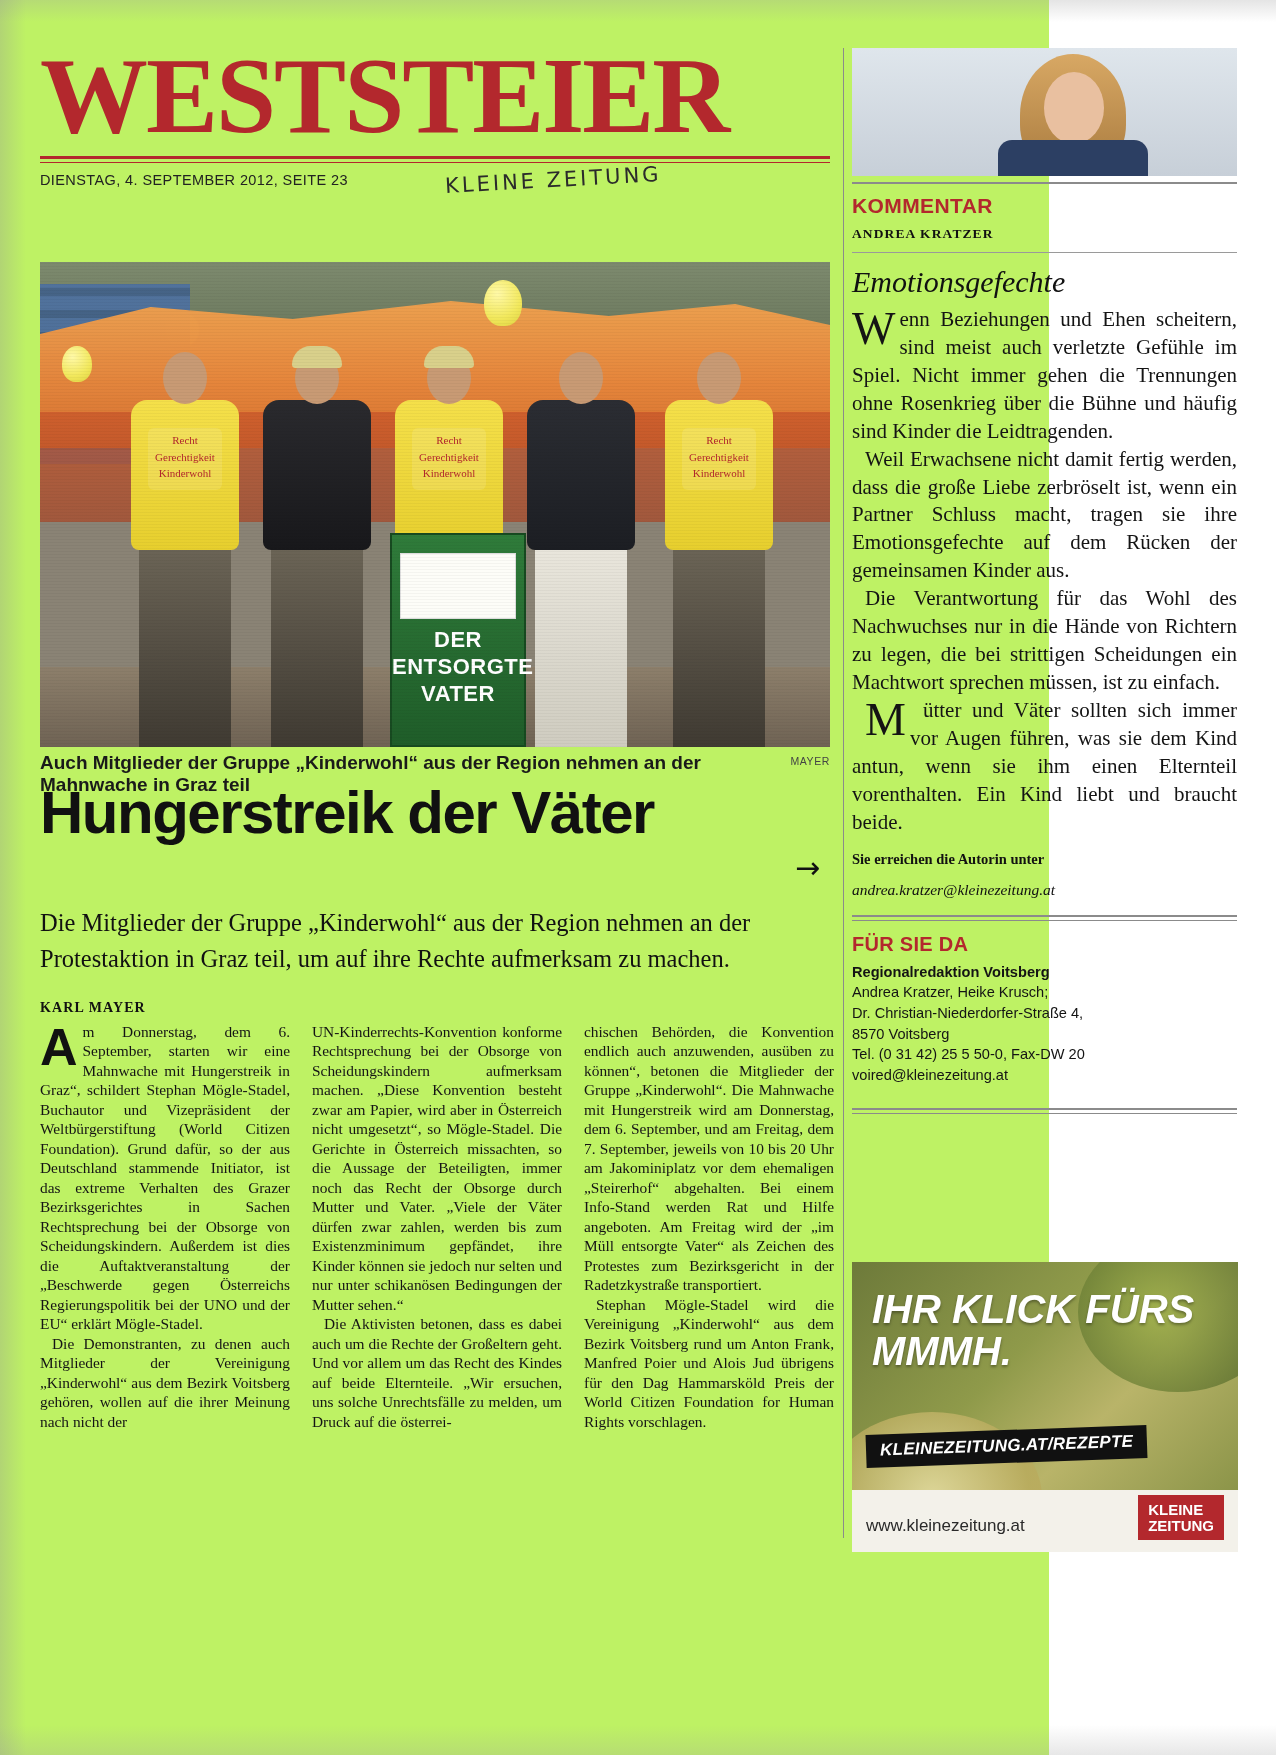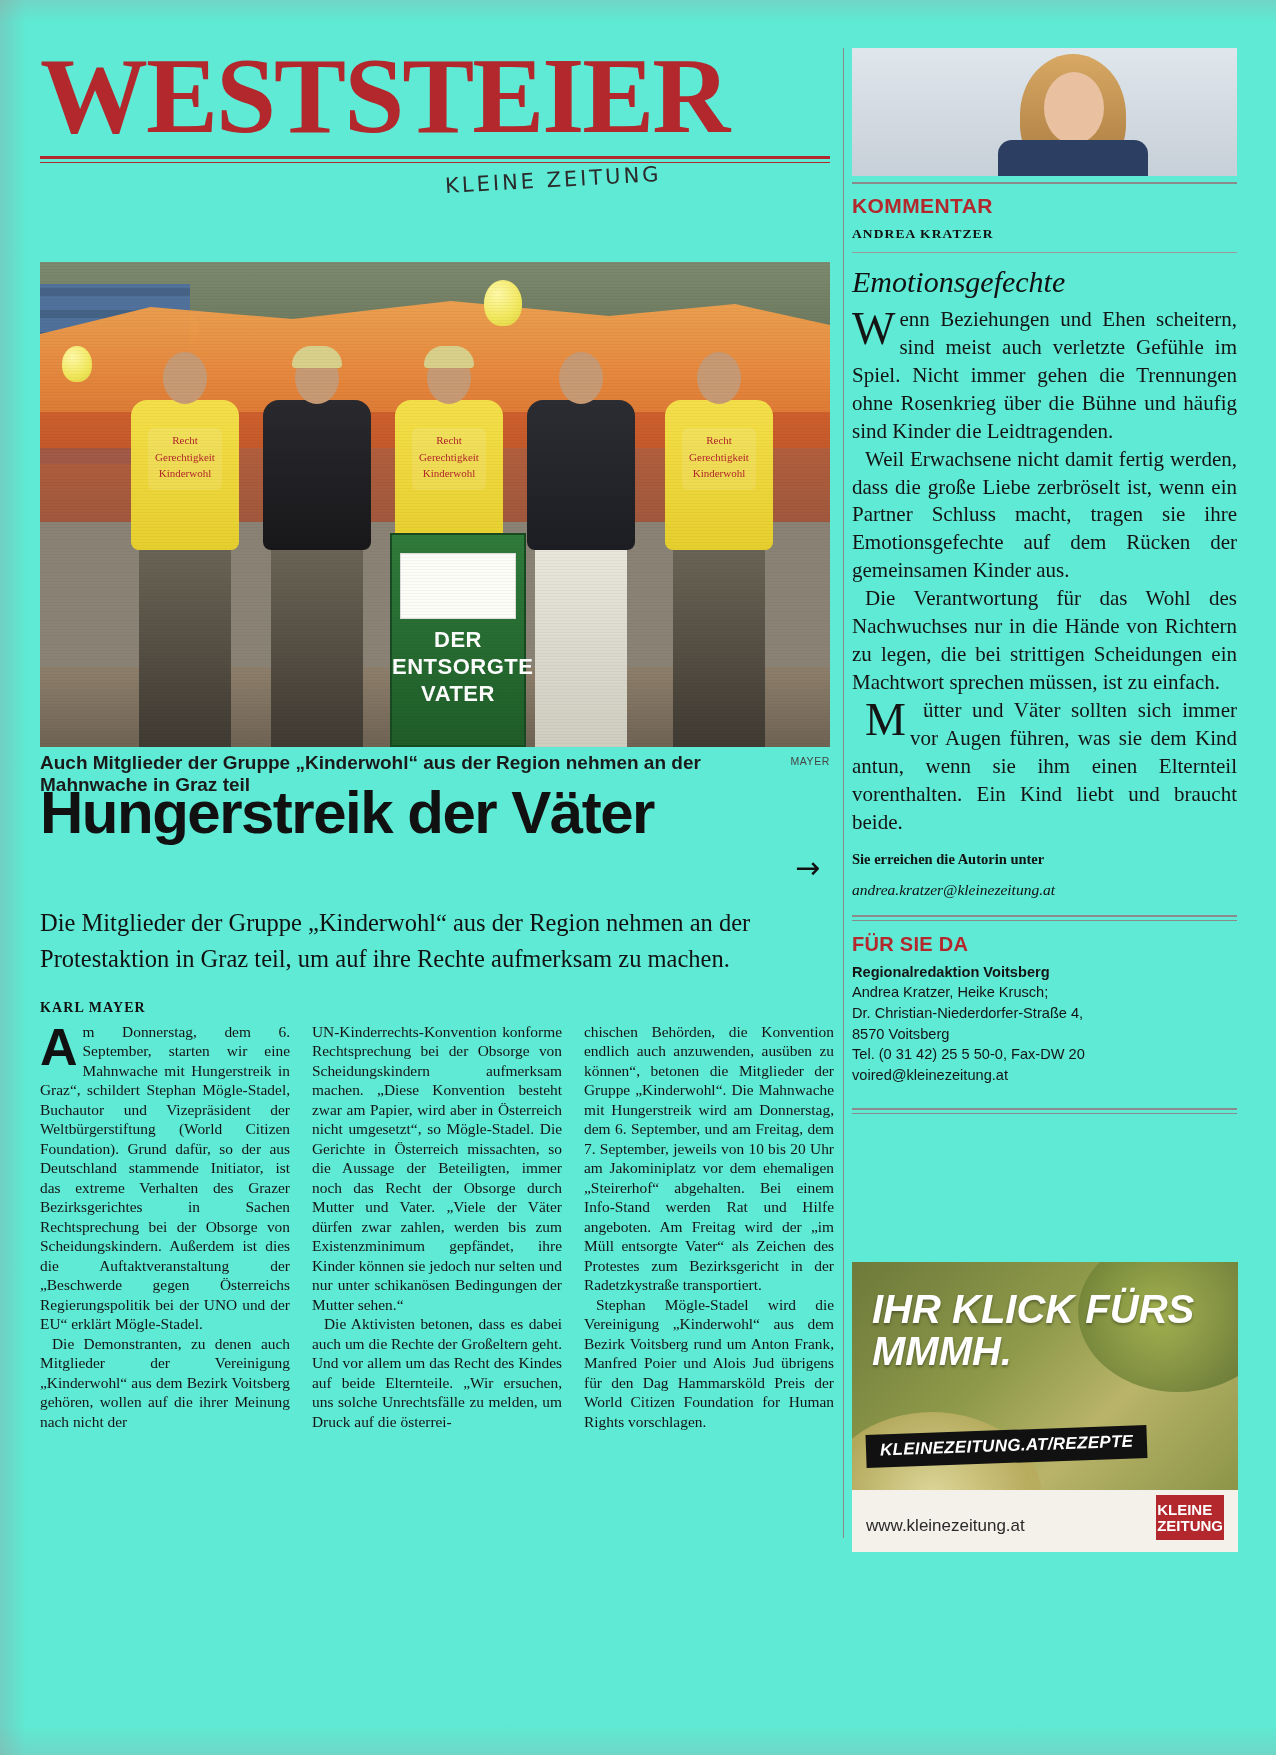--- a/index.html
+++ b/index.html
@@ -10,23 +10,23 @@
   body {
     width: 1276px;
     height: 1755px;
     font-family: "Liberation Serif", serif;
     color: #1a1a1a;
     position: relative;
     overflow: hidden;
   }
   .page {
     position: relative;
-    width: 1276px;
+    width: 1049px;
     height: 1755px;
-    background: #5eead4;
+    background: #bef264;
   }
   
   .masthead {
     position: absolute;
     left: 40px;
     top: 45px;
     width: 790px;
   }
   .masthead-title {
     font-family: "Liberation Serif", serif;
@@ -486,21 +486,21 @@
   }
   .ad-logo {
     position: absolute;
     right: 14px; bottom: 12px;
     background: #b3282d;
     color: #fff;
     font-family: "Liberation Sans", sans-serif;
     font-weight: bold;
     font-size: 15px;
     line-height: 1.02;
-    padding: 7px 1px;
+    padding: 7px 10px;
     text-align: left;
   }
   .ad-whitebar {
     position: absolute;
     left: 0; right: 0; bottom: 0; height: 62px;
     background: #f3f1ea;
   }
   
   .scan-edge-l {
     position: absolute; left: 0; top: 0; width: 26px; height: 1755px;
@@ -520,20 +520,21 @@
 </style>
 </head>
 <body>
 
 <div class="page">
 
   <div class="masthead">
     <div class="masthead-title">WESTSTEIER</div>
     <div class="masthead-rule"></div>
     <div class="masthead-rule2"></div>
+    <div class="dateline">DIENSTAG, 4. SEPTEMBER 2012, SEITE 23</div>
   </div>
   <div class="handwritten">KLEINE ZEITUNG</div>
 
   <div class="photo-wrap">
     <div class="photo">
       <div class="bldg"></div>
       <div class="tent"></div>
       <div class="tent-shade"></div>
       <div class="balloon b1"></div>
       <div class="balloon b2"></div>

